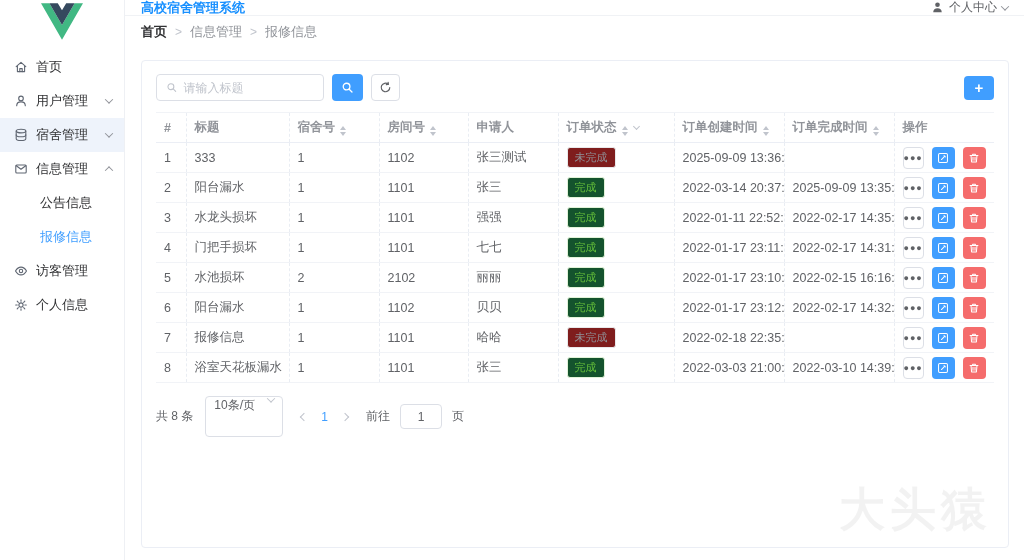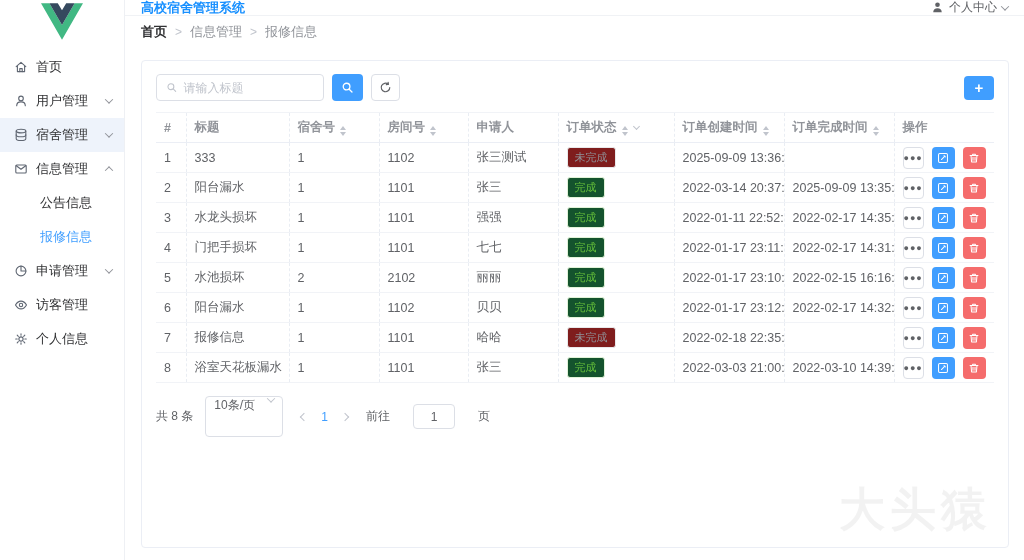--- a/index.html
+++ b/index.html
@@ -79,21 +79,21 @@
   .pagefoot { margin-top:13px; display:flex; align-items:center; gap:12px; font-size:12px; color:#606266; }
   .size-select { width:78px; height:41px; border:1px solid #dcdfe6; border-radius:4px;
     display:flex; align-items:flex-start; justify-content:space-between; padding:0 8px; cursor:pointer; }
   .size-select .chev { margin-left:0; border-color:#c0c4cc; }
   .pg { display:flex; align-items:center; gap:14px; margin-left:6px; }
   .pg-arrow { width:6px; height:6px; border-right:1.3px solid #c0c4cc; border-bottom:1.3px solid #c0c4cc;
     cursor:pointer; }
   .pg-arrow.left { transform:rotate(135deg); }
   .pg-arrow.right { transform:rotate(-45deg); }
   .pg-cur { color:#409eff; }
-  .goto { display:flex; align-items:center; gap:23px; margin-left:6px; }
+  .goto { display:flex; align-items:center; gap:10px; margin-left:6px; }
   .goto-input { width:42px; height:25px; border:1px solid #dcdfe6; border-radius:4px;
     text-align:center; font-size:12px; color:#606266; outline:none; font-family:inherit; }
 
   .watermark { position:absolute; right:16px; bottom:6px; font-size:46px; font-weight:bold;
     color:rgba(0,0,0,0.05); letter-spacing:5px; pointer-events:none; }
 </style>
 </head>
 <body>
 
 <aside class="sidebar">
@@ -135,28 +135,20 @@
           <path d="M2.3 3.7 L7 7.3 L11.7 3.7"></path>
         </svg>
       <span>信息管理</span>
       <i class="chev up"></i>
     </div>
     <div class="menu-item sub">
       <span>公告信息</span>
     </div>
     <div class="menu-item sub active">
       <span>报修信息</span>
-    </div>
-    <div class="menu-item">
-      <svg width="14" height="14" viewBox="0 0 14 14" fill="none" stroke="#5f6672" stroke-width="1.1" stroke-linecap="round" stroke-linejoin="round">
-          <circle cx="7" cy="7" r="4.9"></circle>
-          <path d="M7 2.1 V7 H11.9"></path>
-        </svg>
-      <span>申请管理</span>
-      <i class="chev"></i>
     </div>
     <div class="menu-item">
       <svg width="14" height="14" viewBox="0 0 14 14" fill="none" stroke="#5f6672" stroke-width="1.1" stroke-linecap="round" stroke-linejoin="round">
           <path d="M1.5 7 C3 4.4 5 3.1 7 3.1 C9 3.1 11 4.4 12.5 7 C11 9.6 9 10.9 7 10.9 C5 10.9 3 9.6 1.5 7 Z"></path>
           <circle cx="7" cy="7" r="1.7"></circle>
         </svg>
       <span>访客管理</span>
     </div>
     <div class="menu-item">
       <svg width="14" height="14" viewBox="0 0 14 14" fill="none" stroke="#5f6672" stroke-width="1.1" stroke-linecap="round" stroke-linejoin="round">

